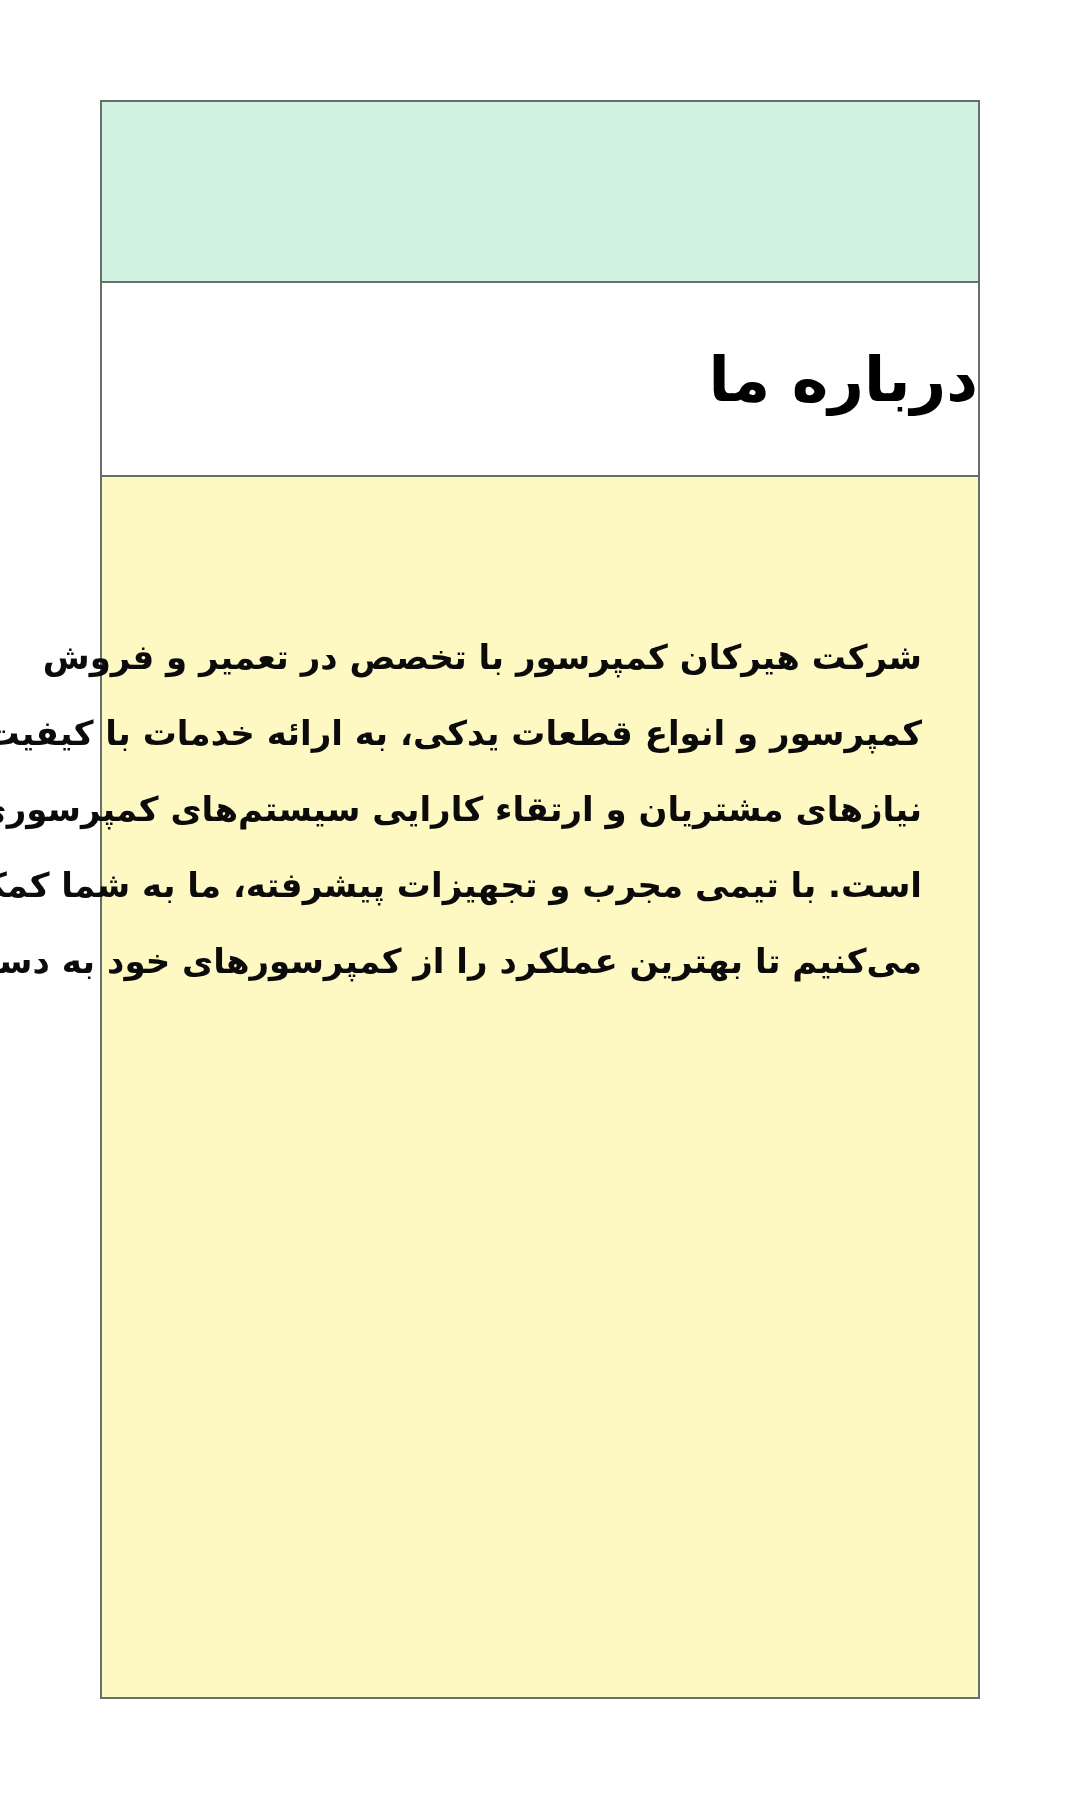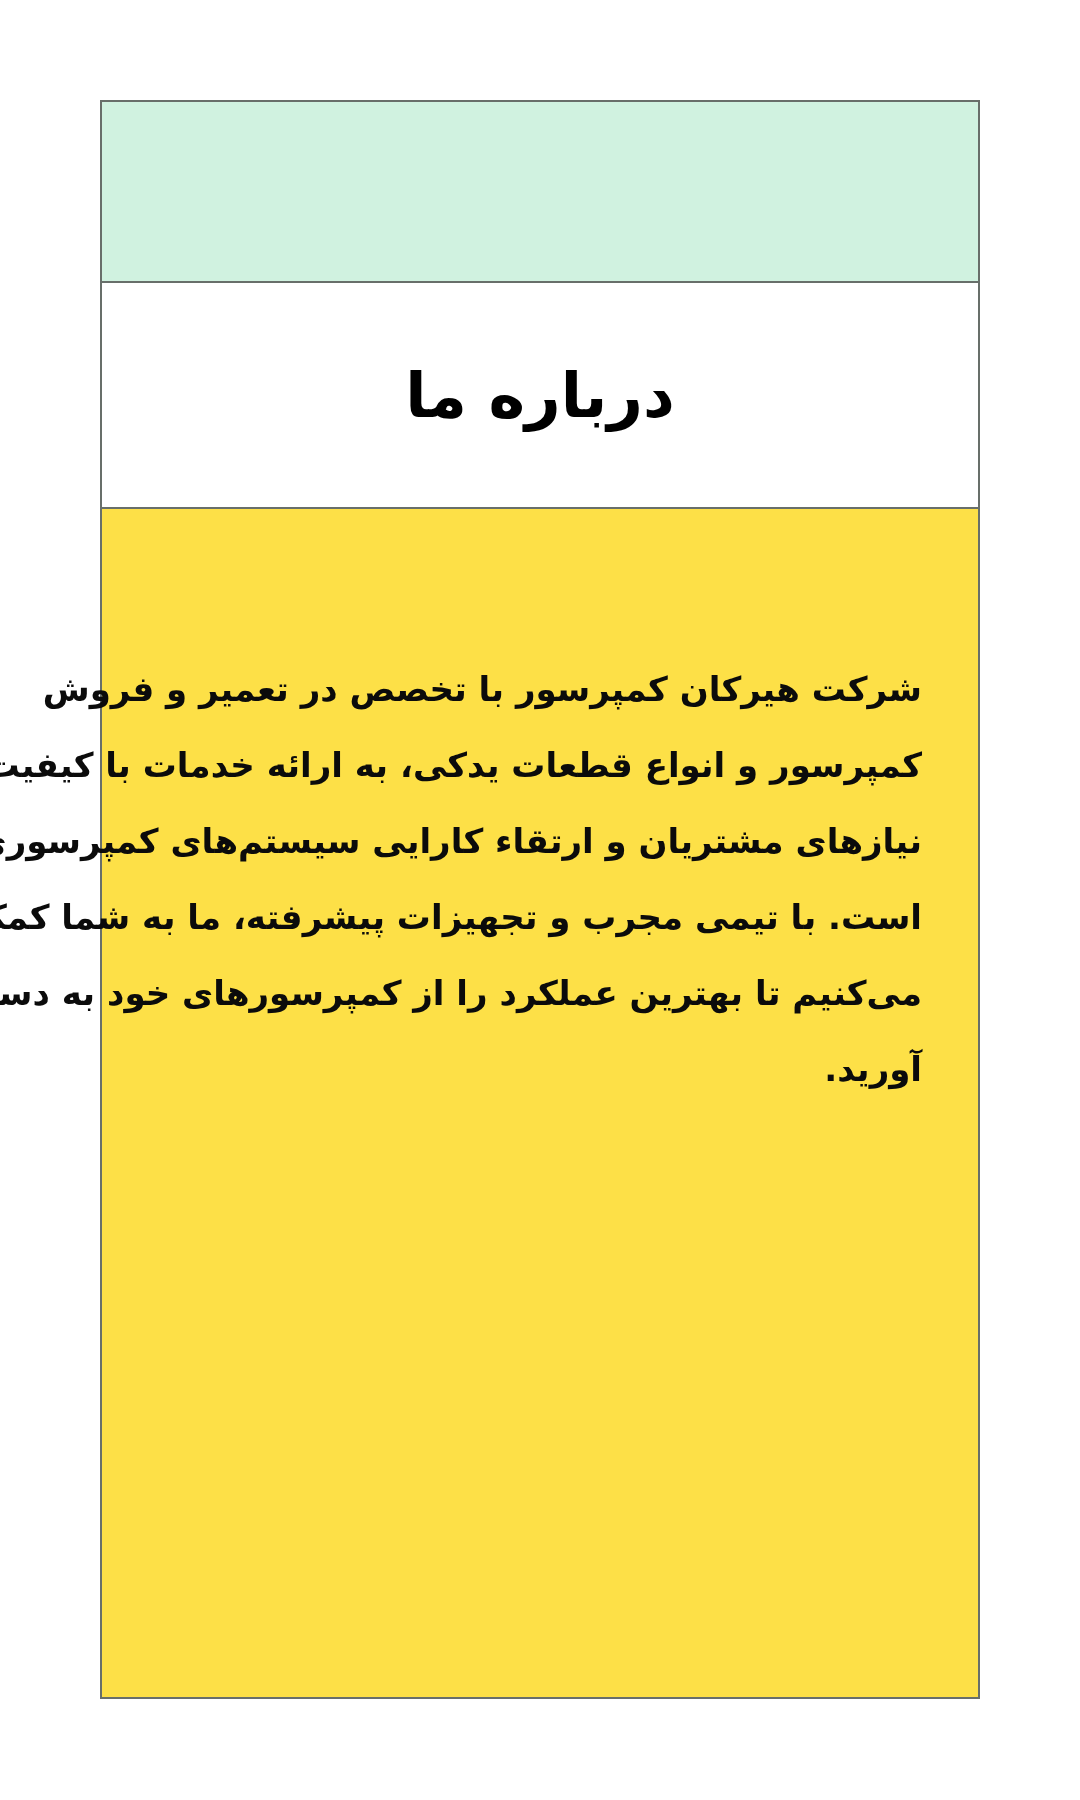--- a/index.html
+++ b/index.html
@@ -26,39 +26,38 @@
     display: flex;
     flex-direction: column;
     direction: rtl;
   }
   .sec-top {
     height: 179px;
     flex: 0 0 auto;
     background: #d0f2e0;
   }
   .sec-title {
-    height: 228px;
+    height: 196px;
     flex: 0 0 auto;
     box-sizing: border-box;
     background: #ffffff;
     border-top: 2px solid #686f6a;
     border-bottom: 2px solid #686f6a;
     display: flex;
     align-items: center;
-    justify-content: center;
   }
   .title {
     font-size: 62px;
     font-weight: bold;
     color: #000000;
     letter-spacing: 0;
   }
   .sec-body {
     flex: 1 1 auto;
-    background: #fde047;
+    background: #fef9c3;
     box-sizing: border-box;
     padding: 108px 56px 0 80px;
   }
   .about-text {
     direction: rtl;
     text-align: right;
     font-size: 34px;
     font-weight: 600;
     line-height: 76px;
     color: #0b0b0b;
@@ -80,18 +79,17 @@
       <h1 class="title">درباره ما</h1>
     </div>
 
     <div class="sec-body">
       <p class="about-text">
         <span class="about-line">شرکت هیرکان کمپرسور با تخصص در تعمیر و فروش</span>
         <span class="about-line">کمپرسور و انواع قطعات یدکی، به ارائه خدمات با کیفیت و</span>
         <span class="about-line">نیازهای مشتریان و ارتقاء کارایی سیستم‌های کمپرسوری</span>
         <span class="about-line">است. با تیمی مجرب و تجهیزات پیشرفته، ما به شما کمک</span>
         <span class="about-line">می‌کنیم تا بهترین عملکرد را از کمپرسورهای خود به دست</span>
-        <span class="about-line">آورید.</span>
       </p>
     </div>
 
   </div>
 </div>
 
 </body></html>

